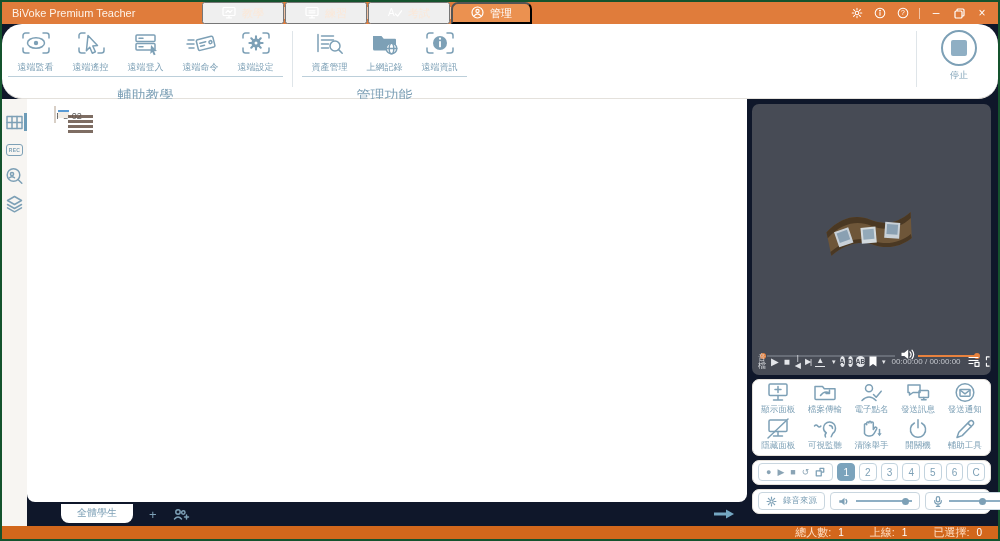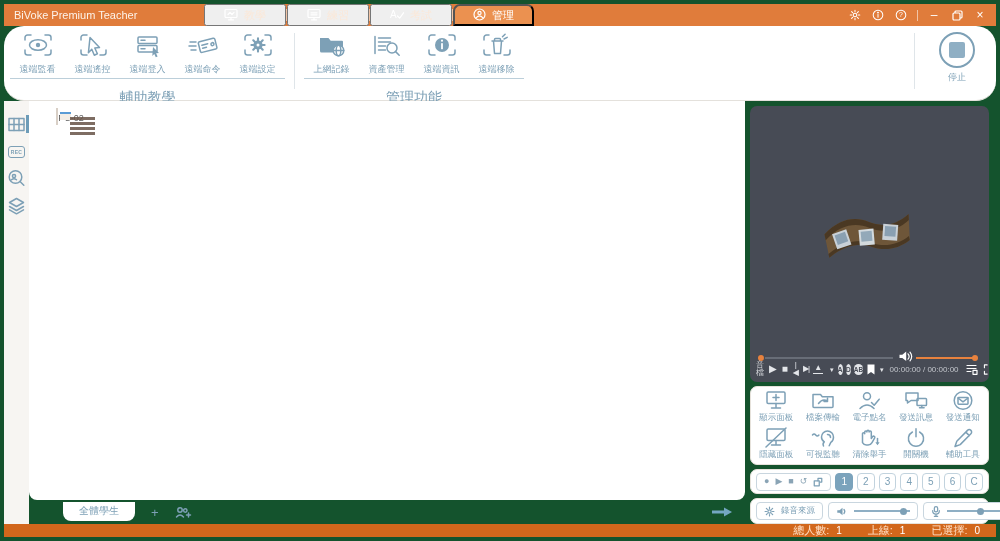--- a/index.html
+++ b/index.html
@@ -1,18 +1,18 @@
 <!DOCTYPE html>
 <html><head>
 <meta charset="utf-8">
 <style>
   * { margin:0; padding:0; box-sizing:border-box; }
   html,body { width:1000px; height:541px; }
   body { font-family:"Liberation Sans","DejaVu Sans",sans-serif; background:#efece8; overflow:hidden; }
-  .window { width:1000px; height:541px; display:flex; flex-direction:column; border:4px solid #14532d; background:#14532d; }
+  .window { width:1000px; height:541px; display:flex; flex-direction:column; border:2px solid #14532d; background:#0f172a; }
 
   
   .titlebar { height:22px; background:#e07c3b; display:flex; align-items:stretch; color:#fff; flex:0 0 22px; }
   .app-title { font-size:11px; color:#fdf3ea; display:flex; align-items:center; padding-left:10px; width:200px; }
   .title-tabs { display:flex; align-items:stretch; }
   .ttab { display:flex; align-items:center; gap:6px; padding:0 18px; font-size:11px; color:#fbe8d8; }
   .ttab.active { background:#eb9150; border-radius:7px 7px 0 0; color:#fff; }
   .tsep { width:1px; height:12px; background:rgba(255,255,255,.55); align-self:center; }
   .win-controls { margin-left:auto; display:flex; align-items:center; gap:9px; padding-right:9px; }
   .wc { background:none; border:none; color:#fff; font-size:12px; line-height:1; display:flex; align-items:center; justify-content:center; width:14px; height:14px; }
@@ -51,21 +51,21 @@
   .thumb .mini-win { position:absolute; left:3px; top:3px; width:11px; height:8px; background:#f2ede6; border-top:2px solid #5a9bd5; }
   .thumb .menu { position:absolute; left:13px; top:8px; width:25px; height:19px; background:repeating-linear-gradient(#675347 0 3px, rgba(0,0,0,0) 3px 5px); opacity:.85; }
   .student-name { font-size:9px; color:#5a5a5a; text-align:center; margin-top:3px; }
 
   .group-strip { height:24px; flex:0 0 24px; display:flex; align-items:center; padding-left:34px; }
   .group-tab { background:#fff; border-radius:0 0 8px 8px; height:19px; display:flex; align-items:center; padding:0 16px; font-size:10px; color:#7da0b6; border:none; margin-top:-2px; }
   .strip-btn { background:none; border:none; color:#7da0b6; margin-left:16px; font-size:13px; display:flex; align-items:center; }
   .flow-arrow { margin-left:auto; margin-right:12px; background:none; border:none; display:flex; }
 
   
-  .right-panel { width:246px; flex:0 0 246px; padding:5px 7px 0 0; display:flex; flex-direction:column; gap:4px; }
+  .right-panel { width:246px; flex:0 0 246px; padding:5px 7px 12px 0; display:flex; flex-direction:column; gap:4px; }
   .card { background:#fff; border:1px solid #e6e2db; border-radius:7px; }
 
   .player-card { height:281px; background:#474b55; border-radius:7px; position:relative; overflow:hidden; }
   .seek-dot { position:absolute; left:8px; top:249px; width:6px; height:6px; border-radius:50%; background:#e8823e; }
   .seek-track { position:absolute; left:15px; top:251px; width:128px; height:2px; background:#686d77; }
   .vol-icon { position:absolute; left:148px; top:244px; background:none; border:none; }
   .vol-track { position:absolute; left:166px; top:251px; width:60px; height:2px; background:#e8823e; }
   .vol-dot { position:absolute; left:222px; top:249px; width:6px; height:6px; border-radius:50%; background:#e8823e; }
   .ctrl-row { position:absolute; left:5px; right:5px; bottom:5px; height:16px; display:flex; align-items:center; gap:3px; color:#e4e6ea; }
   .pc { background:none; border:none; color:#e4e6ea; font-size:10px; line-height:1; display:flex; align-items:center; justify-content:center; padding:0 1px; }
@@ -225,51 +225,43 @@
       </div>
       <div class="tb-caption">輔助教學</div>
     </div>
 
     <div class="tb-vsep"></div>
 
     <div class="tb-group">
       <div class="tb-items">
         <button class="tb-item">
           <span><svg class="s" width="30" height="26" viewBox="0 0 30 26">
+                <path d="M3,4.5v17 M6.5,6h12 M6.5,10h12 M6.5,14h7 M6.5,18h7"></path>
+                <circle cx="20" cy="16" r="5"></circle>
+                <path d="M23.6,19.6 27.2,23.2"></path>
+              </svg></span>
+          <span class="lb">資產管理</span>
+        </button>
+        <button class="tb-item">
+          <span><svg class="s" width="30" height="26" viewBox="0 0 30 26">
                 <path d="M3,6h8.5l2.2,2.8H25a1,1 0 0 1 1,1V19a1.5,1.5 0 0 1 -1.5,1.5H4.5A1.5,1.5 0 0 1 3,19Z" fill="#7da0b6" stroke="none"></path>
                 <circle cx="21.5" cy="18.5" r="5.3" fill="#fff"></circle>
                 <path d="M16.3,18.5h10.4"></path>
                 <ellipse cx="21.5" cy="18.5" rx="2.3" ry="5.3"></ellipse>
               </svg></span>
           <span class="lb">上網記錄</span>
         </button>
         <button class="tb-item">
           <span><svg class="s" width="30" height="26" viewBox="0 0 30 26">
-                <path d="M3,4.5v17 M6.5,6h12 M6.5,10h12 M6.5,14h7 M6.5,18h7"></path>
-                <circle cx="20" cy="16" r="5"></circle>
-                <path d="M23.6,19.6 27.2,23.2"></path>
-              </svg></span>
-          <span class="lb">資產管理</span>
-        </button>
-        <button class="tb-item">
-          <span><svg class="s" width="30" height="26" viewBox="0 0 30 26">
                 <path d="M2,8V5.5A2.5,2.5 0 0 1 4.5,3H8 M22,3h3.5A2.5,2.5 0 0 1 28,5.5V8 M2,18v2.5A2.5,2.5 0 0 0 4.5,23H8 M28,18v2.5A2.5,2.5 0 0 1 25.5,23H22"></path>
                 <circle cx="15" cy="13" r="7" fill="#7da0b6" stroke="none"></circle>
                 <rect x="14.1" y="11.2" width="1.8" height="6" fill="#fff" stroke="none"></rect>
                 <circle cx="15" cy="8.7" r="1.1" fill="#fff" stroke="none"></circle>
               </svg></span>
           <span class="lb">遠端資訊</span>
-        </button>
-        <button class="tb-item">
-          <span><svg class="s" width="30" height="26" viewBox="0 0 30 26">
-                <path d="M2,8V5.5A2.5,2.5 0 0 1 4.5,3H7 M2,18v2.5A2.5,2.5 0 0 0 4.5,23H8 M28,18v2.5A2.5,2.5 0 0 1 25.5,23H22"></path>
-                <path d="M10,9h11 M12.5,9V7.4a1,1 0 0 1 1,-1h4a1,1 0 0 1 1,1V9 M11.5,9l1,12.5h6l1-12.5"></path>
-                <path d="M20.5,4.8l2.6-2.6 M22,7l3.2-1.6"></path>
-              </svg></span>
-          <span class="lb">遠端移除</span>
         </button>
       </div>
       <div class="tb-caption">管理功能</div>
     </div>
 
     <div class="tb-spacer"></div>
     <div class="tb-vsep"></div>
     <button class="stop-area">
       <span class="stop-circle">
           <span class="stop-square"></span>

